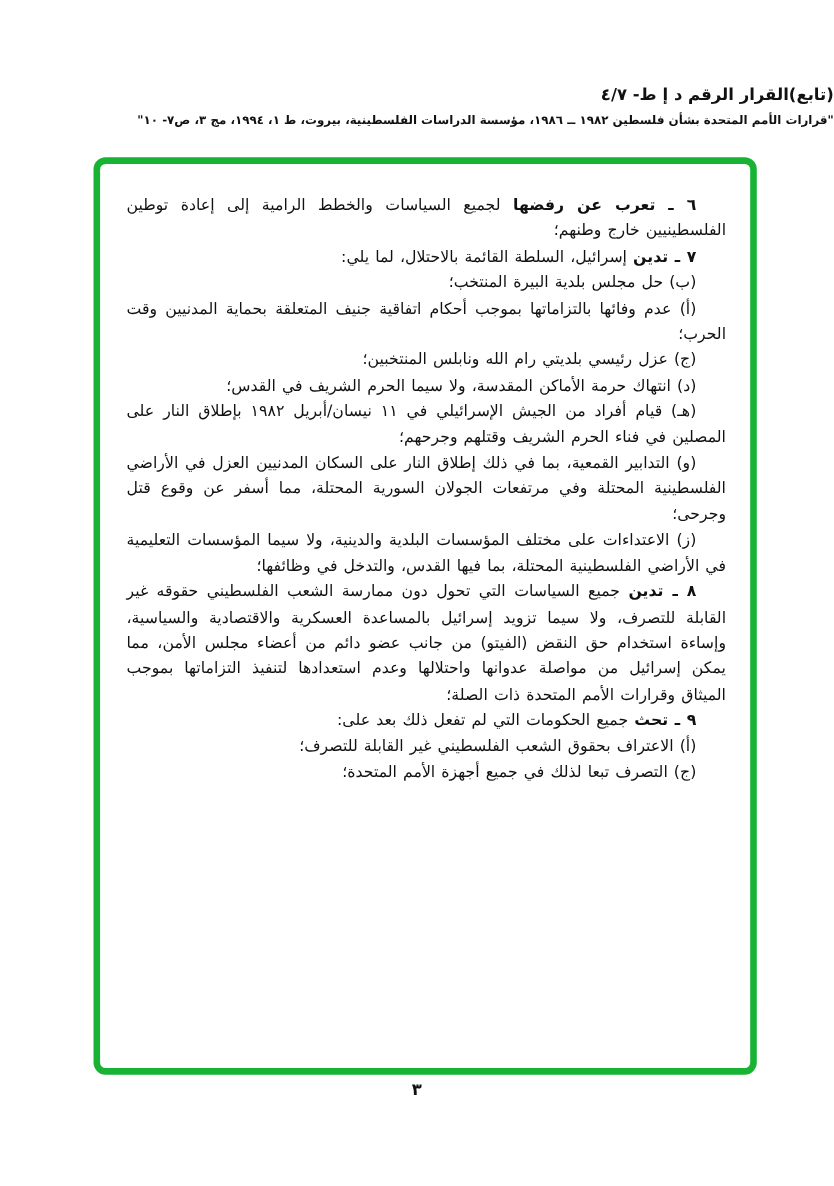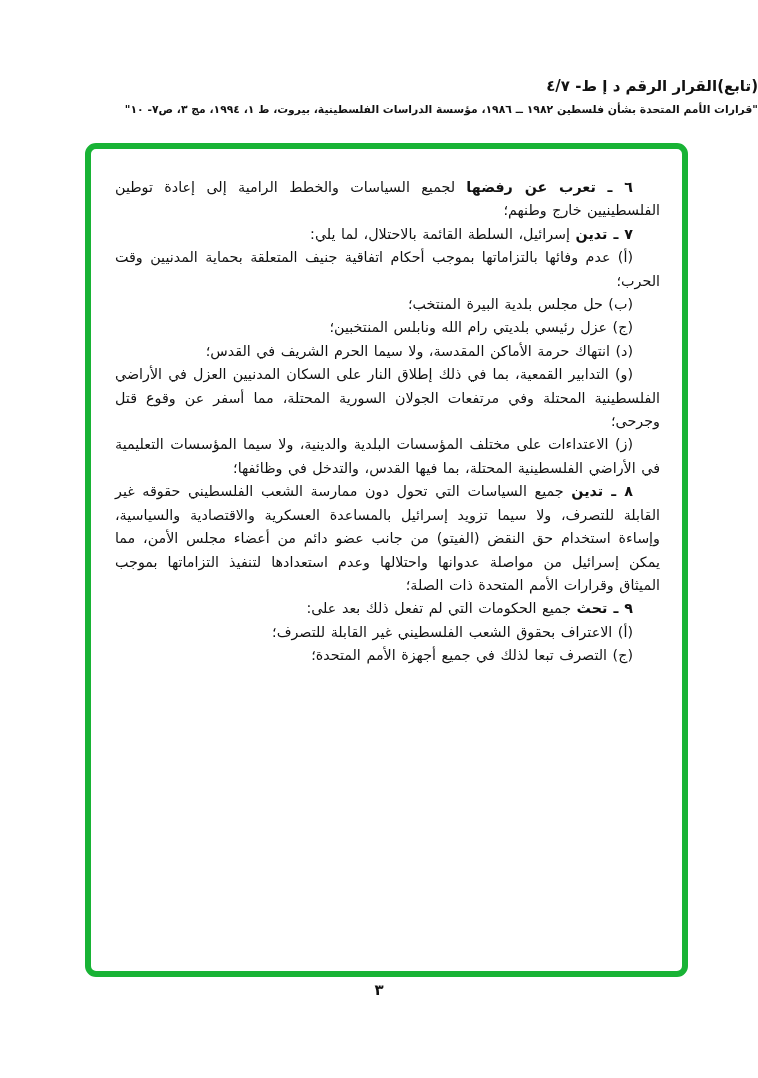--- a/index.html
+++ b/index.html
@@ -79,24 +79,25 @@
 <div class="page">
 
   <div class="doc-header">
     <div class="title-line">(تابع)القرار الرقم د إ ط- ٤/٧</div>
     <div class="citation-line">"قرارات الأمم المتحدة بشأن فلسطين ١٩٨٢ ــ ١٩٨٦، مؤسسة الدراسات الفلسطينية، بيروت، ط ١، ١٩٩٤، مج ٣، ص٧- ١٠"</div>
   </div>
 
   <div class="text-frame" style="border-color: rgb(24, 179, 53);">
     <p class="para"><span class="lead">٦ ـ </span><span class="verb">تعرب عن رفضها</span><span> لجميع السياسات والخطط الرامية إلى إعادة توطين الفلسطينيين خارج وطنهم؛</span></p>
     <p class="para"><span class="lead">٧ ـ </span><span class="verb">تدين</span><span> إسرائيل، السلطة القائمة بالاحتلال، لما يلي:</span></p>
+    <p class="para"><span class="lead"></span><span class="verb"></span><span>(ب) حل مجلس بلدية البيرة المنتخب؛</span></p>
     <p class="para"><span class="lead"></span><span class="verb"></span><span>(أ) عدم وفائها بالتزاماتها بموجب أحكام اتفاقية جنيف المتعلقة بحماية المدنيين وقت الحرب؛</span></p>
-    <p class="para"><span class="lead"></span><span class="verb"></span><span>(ب) حل مجلس بلدية البيرة المنتخب؛</span></p>
     <p class="para"><span class="lead"></span><span class="verb"></span><span>(ج) عزل رئيسي بلديتي رام الله ونابلس المنتخبين؛</span></p>
     <p class="para"><span class="lead"></span><span class="verb"></span><span>(د) انتهاك حرمة الأماكن المقدسة، ولا سيما الحرم الشريف في القدس؛</span></p>
+    <p class="para"><span class="lead"></span><span class="verb"></span><span>(هـ) قيام أفراد من الجيش الإسرائيلي في ١١ نيسان/أبريل ١٩٨٢ بإطلاق النار على المصلين في فناء الحرم الشريف وقتلهم وجرحهم؛</span></p>
     <p class="para"><span class="lead"></span><span class="verb"></span><span>(و) التدابير القمعية، بما في ذلك إطلاق النار على السكان المدنيين العزل في الأراضي الفلسطينية المحتلة وفي مرتفعات الجولان السورية المحتلة، مما أسفر عن وقوع قتل وجرحى؛</span></p>
     <p class="para"><span class="lead"></span><span class="verb"></span><span>(ز) الاعتداءات على مختلف المؤسسات البلدية والدينية، ولا سيما المؤسسات التعليمية في الأراضي الفلسطينية المحتلة، بما فيها القدس، والتدخل في وظائفها؛</span></p>
     <p class="para"><span class="lead">٨ ـ </span><span class="verb">تدين</span><span> جميع السياسات التي تحول دون ممارسة الشعب الفلسطيني حقوقه غير القابلة للتصرف، ولا سيما تزويد إسرائيل بالمساعدة العسكرية والاقتصادية والسياسية، وإساءة استخدام حق النقض (الفيتو) من جانب عضو دائم من أعضاء مجلس الأمن، مما يمكن إسرائيل من مواصلة عدوانها واحتلالها وعدم استعدادها لتنفيذ التزاماتها بموجب الميثاق وقرارات الأمم المتحدة ذات الصلة؛</span></p>
     <p class="para"><span class="lead">٩ ـ </span><span class="verb">تحث</span><span> جميع الحكومات التي لم تفعل ذلك بعد على:</span></p>
     <p class="para"><span class="lead"></span><span class="verb"></span><span>(أ) الاعتراف بحقوق الشعب الفلسطيني غير القابلة للتصرف؛</span></p>
     <p class="para"><span class="lead"></span><span class="verb"></span><span>(ج) التصرف تبعا لذلك في جميع أجهزة الأمم المتحدة؛</span></p>
   </div>
 
   <div class="page-number">٣</div>
 

